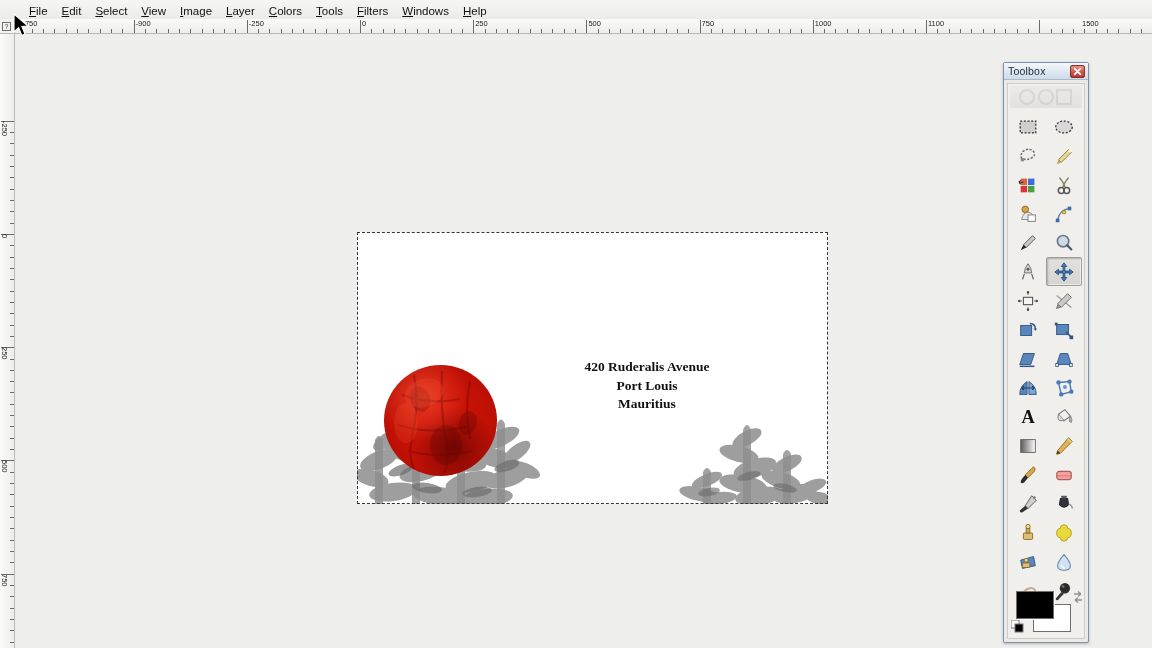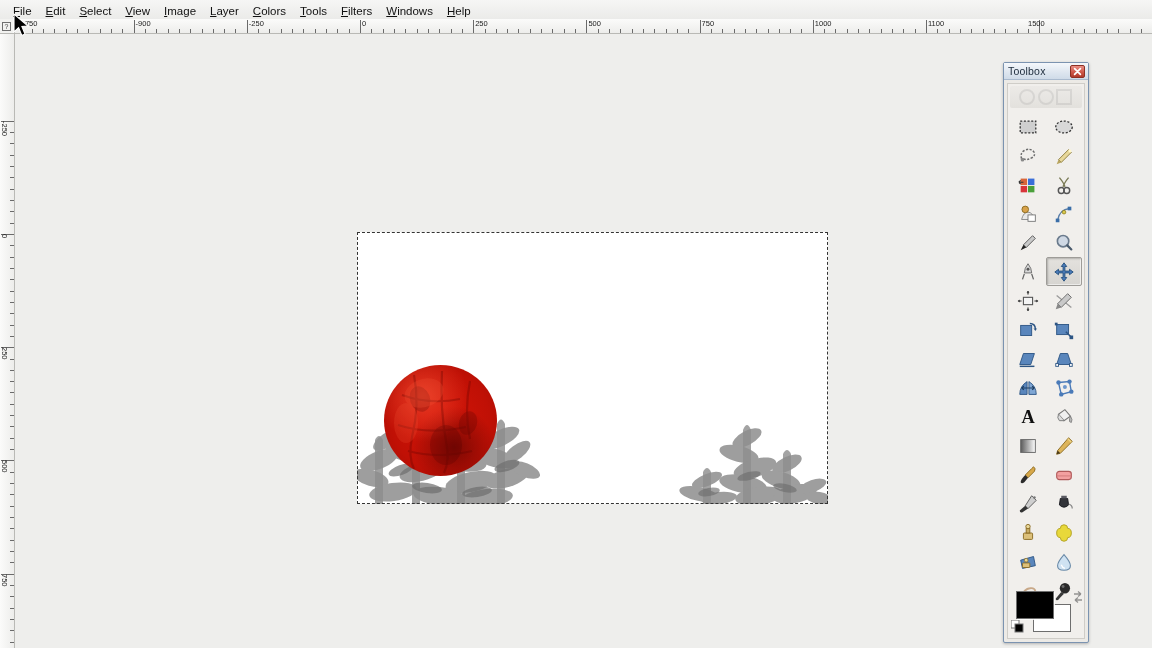--- a/index.html
+++ b/index.html
@@ -10,21 +10,21 @@
     font-family: "Liberation Sans", sans-serif;
     background: #f0f0ef;
   }
   #app { position: relative; width: 1152px; height: 648px; }
 
   
   .menubar {
     position: absolute; left: 0; top: 0; width: 1152px; height: 23px;
     background: linear-gradient(to bottom, #f6f6f5 0%, #e9e9e7 100%);
     border-bottom: 1px solid #c8c8c4;
-    display: flex; align-items: center; padding-left: 6px;
+    display: flex; align-items: center; padding-left: 22px;
   }
   .menu-item {
     font-size: 11.5px; color: #111; padding: 2px 7px 3px 7px;
     line-height: 12px; cursor: default; white-space: nowrap;
   }
   .menu-item u { text-decoration: underline; }
 
   
   .ruler-corner {
     position: absolute; left: 0; top: 19px; width: 15px; height: 15px;
@@ -306,21 +306,21 @@
       <div class="htick minor" style="left: 922.32px;"></div>
       <div class="htick minor" style="left: 933.64px;"></div>
       <div class="htick minor" style="left: 944.96px;"></div>
       <div class="htick minor" style="left: 956.28px;"></div>
       <div class="htick minor" style="left: 967.6px;"></div>
       <div class="htick minor" style="left: 978.92px;"></div>
       <div class="htick minor" style="left: 990.24px;"></div>
       <div class="htick minor" style="left: 1001.56px;"></div>
       <div class="htick minor" style="left: 1012.88px;"></div>
       <div class="htick major" style="left: 1024.2px;"></div>
-      <div class="hlabel" style="left: 1011px;">1500</div>
+      <div class="hlabel" style="left: 1065px;">1500</div>
       <div class="htick minor" style="left: 1035.52px;"></div>
       <div class="htick minor" style="left: 1046.84px;"></div>
       <div class="htick minor" style="left: 1058.16px;"></div>
       <div class="htick minor" style="left: 1069.48px;"></div>
       <div class="htick minor" style="left: 1080.8px;"></div>
       <div class="htick minor" style="left: 1092.12px;"></div>
       <div class="htick minor" style="left: 1103.44px;"></div>
       <div class="htick minor" style="left: 1114.76px;"></div>
       <div class="htick minor" style="left: 1126.08px;"></div>
     </div>
@@ -465,20 +465,25 @@
             <ellipse cx="84" cy="58" rx="9" ry="12" transform="rotate(16 84 58)"></ellipse>
           </g>
           <g fill="#ff6a44" opacity="0.30">
             <ellipse cx="40" cy="28" rx="20" ry="14" transform="rotate(-18 40 28)"></ellipse>
             <ellipse cx="22" cy="58" rx="12" ry="20"></ellipse>
           </g>
         </svg>
       </div>
 
       <div class="card-text">
+        <div class="t-addr">
+          <div>420 Ruderalis Avenue</div>
+          <div>Port Louis</div>
+          <div>Mauritius</div>
+        </div>
       </div>
 
       <div class="card-dash"></div>
     </div>
   </div>
 
   <div class="toolbox">
     <div class="tb-titlebar">
       <span class="tb-title">Toolbox</span>
       <div class="tb-close">

